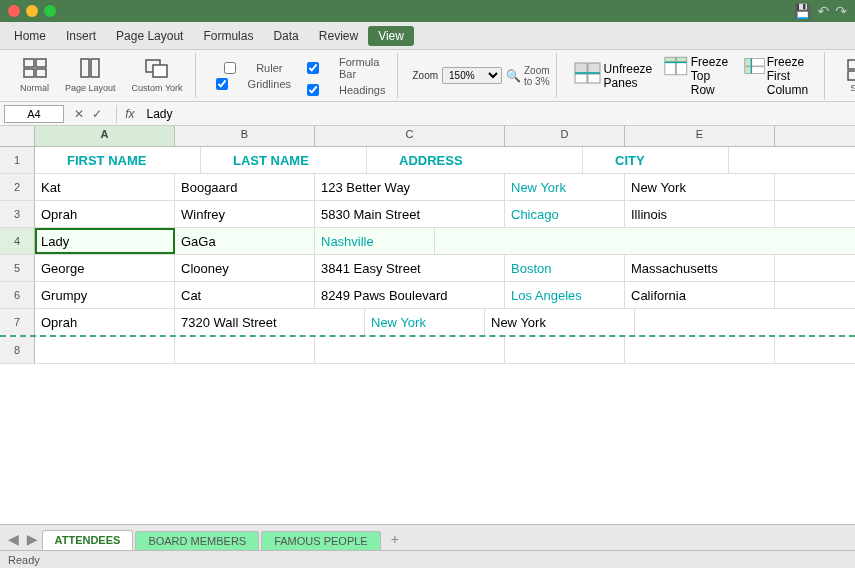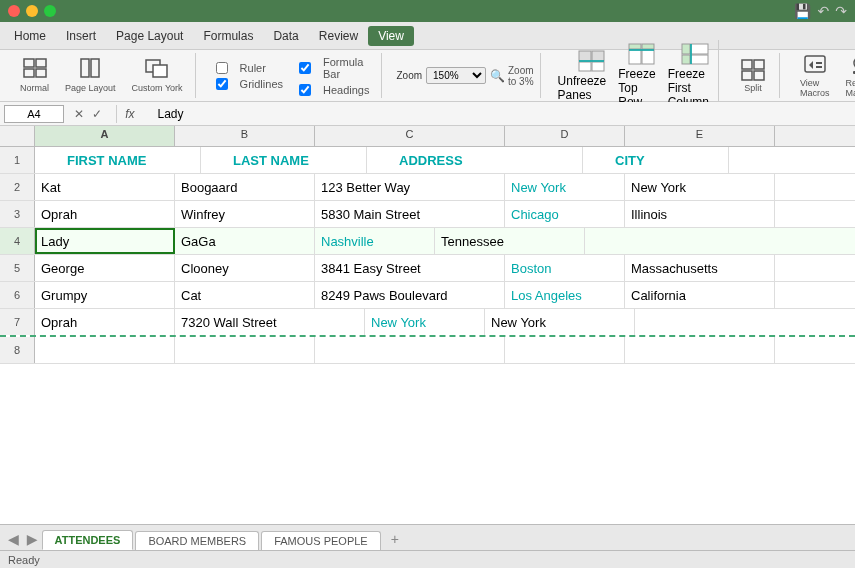--- a/index.html
+++ b/index.html
@@ -88,23 +88,24 @@
 
     .toolbar-check-group {
       display: flex;
       flex-direction: column;
       gap: 4px;
       padding: 0 6px;
     }
     .toolbar-check-item {
       display: flex;
       align-items: center;
-      gap: 12px;
+      gap: 20px;
       font-size: 11px;
       color: #555;
+      justify-content: center;
     }
     .toolbar-check-item input { width: 12px; height: 12px; }
     .zoom-row {
       display: flex;
       align-items: center;
       gap: 4px;
     }
     .zoom-label { font-size: 10px; color: #333; }
     .zoom-select {
       font-size: 10px;
@@ -125,22 +126,22 @@
 
     .freeze-group {
       display: flex;
       align-items: center;
       gap: 2px;
       padding: 0 4px;
       border-right: 1px solid #ccc;
     }
     .freeze-btn {
       display: flex;
-      flex-direction: column;
-      align-items: flex-end;
+      flex-direction: row;
+      align-items: flex-start;
       padding: 3px 5px;
       cursor: pointer;
       border-radius: 3px;
       gap: 2px;
     }
     .freeze-icon {
       width: 28px;
       height: 22px;
     }
 
@@ -176,21 +177,21 @@
     .formula-separator {
       width: 1px;
       height: 18px;
       background: #ccc;
       margin: 0 4px;
     }
     .fx-label {
       font-size: 12px;
       color: #555;
       font-style: italic;
-      margin-right: 19px;
+      margin-right: 8px;
     }
     .formula-input {
       flex: 1;
       border: none;
       background: transparent;
       font-size: 12px;
       outline: none;
     }
     .col-header {
       text-align: center;
@@ -270,21 +271,21 @@
       margin-bottom: 4px;
     }
     .sheet-tab {
       padding: 3px 12px;
       font-size: 11px;
       cursor: pointer;
       border: 1px solid #bbb;
       border-bottom: none;
       border-radius: 3px 3px 0 0;
       margin-right: 2px;
-      background: #ffffff;
+      background: #86efac;
       color: #555;
     }
     .sheet-tab.active {
       background: white;
       border-bottom: 1px solid white;
       color: #2a7a2a;
       font-weight: bold;
     }
     .tab-add-btn {
       padding: 3px 8px;
@@ -531,21 +532,20 @@
         <div class="cell col-c">5830 Main Street</div>
         <div class="cell col-d city-cell">Chicago</div>
         <div class="cell col-e">Illinois</div>
       </div>
 
       <div class="sheet-row" style="border-bottom:1px solid #ddd; background:#f5fff5;">
         <div class="row-num active-row">4</div>
         <div class="cell col-a active-cell">Lady</div>
         <div class="cell col-b">GaGa</div>
         <div class="cell col-d city-cell">Nashville</div>
-        <div class="cell col-e">Tennessee</div>
       </div>
 
       <div class="sheet-row" style="border-bottom:1px solid #ddd;">
         <div class="row-num">5</div>
         <div class="cell col-a">George</div>
         <div class="cell col-b">Clooney</div>
         <div class="cell col-c">3841 Easy Street</div>
         <div class="cell col-d city-cell">Boston</div>
         <div class="cell col-e">Massachusetts</div>
       </div>

